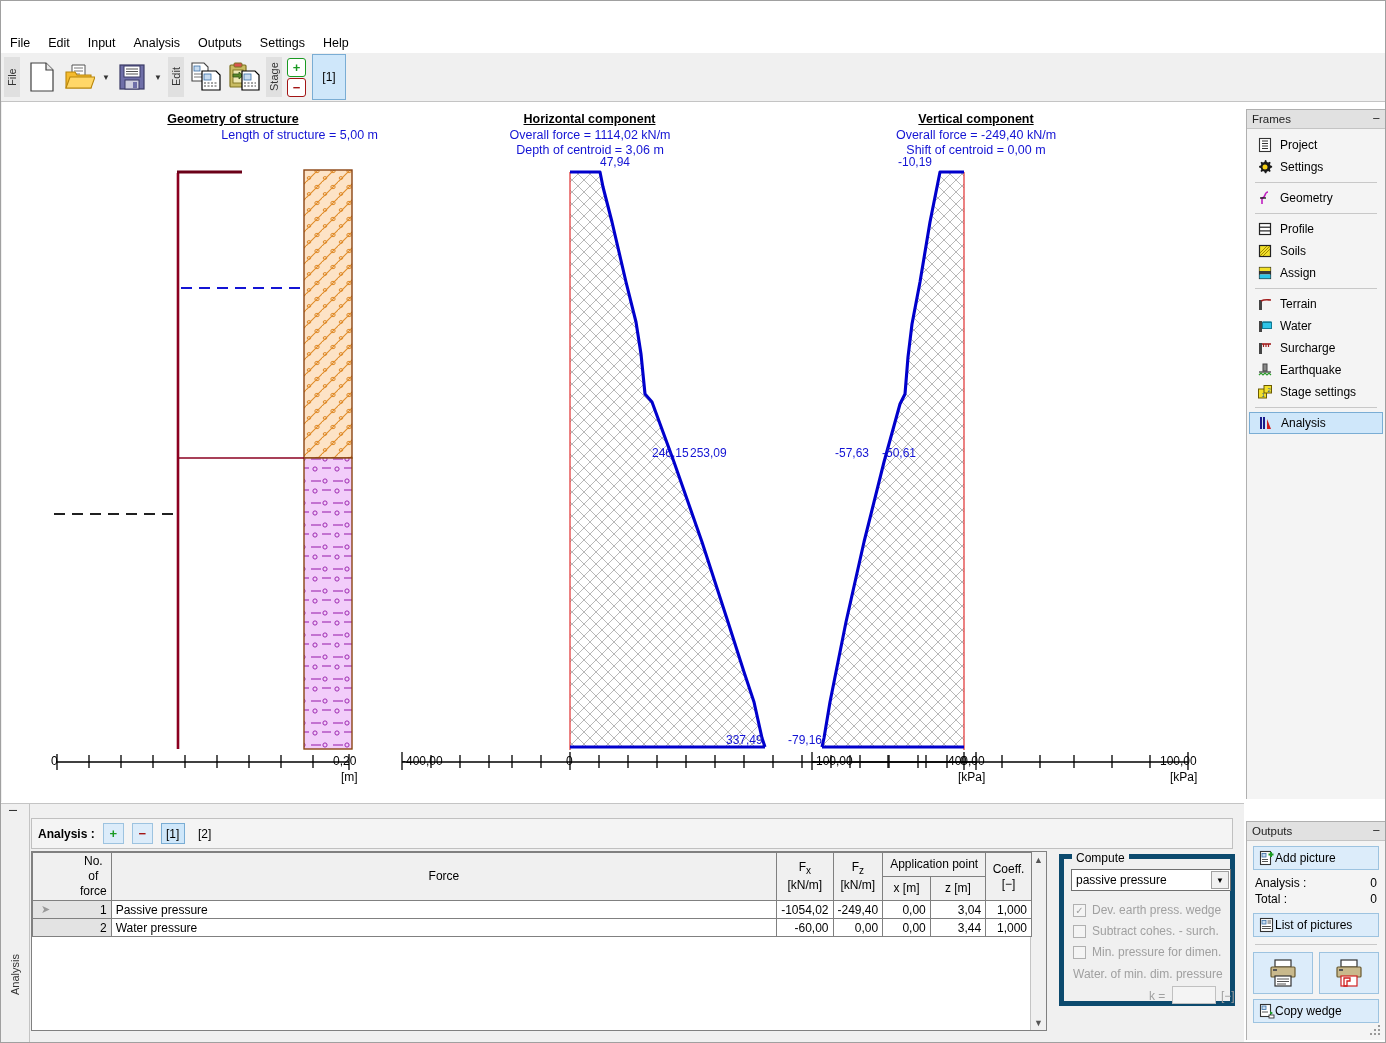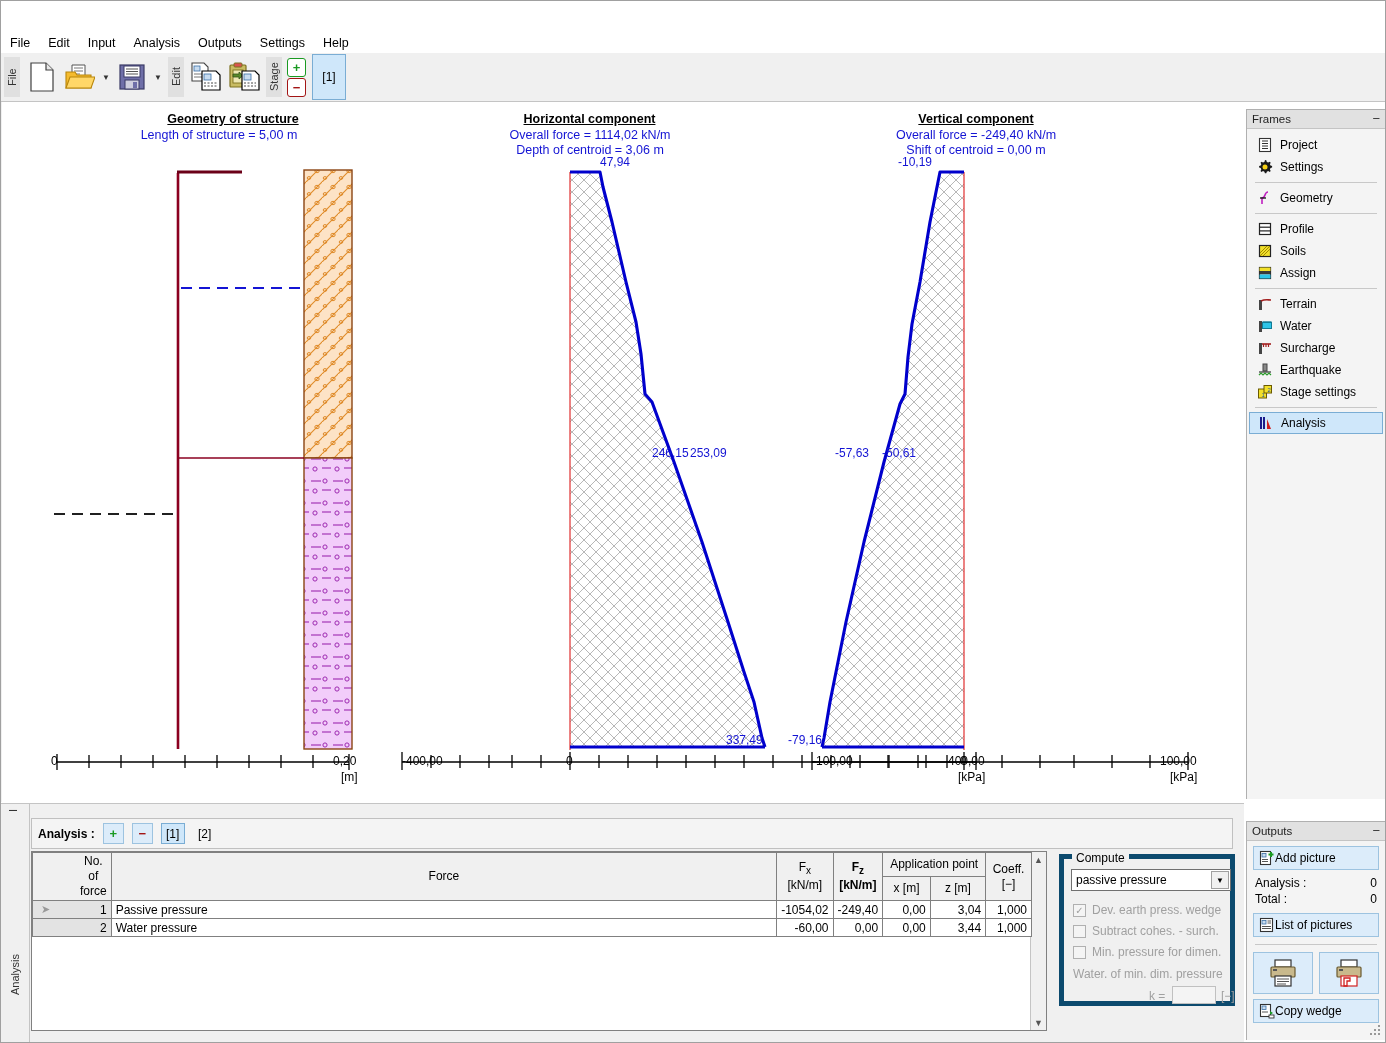--- a/index.html
+++ b/index.html
@@ -487,21 +487,21 @@
           <line x1="1038" y1="653" x2="1038" y2="666"></line>
           <line x1="1072" y1="653" x2="1072" y2="666"></line>
           <line x1="1110" y1="653" x2="1110" y2="666"></line>
           <line x1="1148" y1="653" x2="1148" y2="666"></line>
           <line x1="1186" y1="650" x2="1186" y2="668"></line>
         </g>
       </g>
     </svg>
 
     <div class="diag-title" style="left:106px; top:10px; width:250px;">Geometry of structure</div>
-    <div class="diag-sub" style="left:72px; top:26px; width:290px;">Length of structure = 5,00 m</div>
+    <div class="diag-sub" style="left:86px; top:26px; width:290px;text-align:right;">Length of structure = 5,00 m</div>
     <div class="axis-label" style="left:49px; top:652px;">0</div>
     <div class="axis-label" style="left:331px; top:652px;">0,20</div>
     <div class="axis-label" style="left:339px; top:668px;">[m]</div>
 
     <div class="diag-title" style="left:460px; top:10px; width:255px;">Horizontal component</div>
     <div class="diag-sub" style="left:442px; top:26px; width:292px;">Overall force = 1114,02 kN/m</div>
     <div class="diag-sub" style="left:442px; top:41px; width:292px;">Depth of centroid = 3,06 m</div>
     <div class="val-label" style="left:598px; top:53px;">47,94</div>
     <div class="val-label" style="left:650px; top:344px;">246,15</div>
     <div class="val-label" style="left:688px; top:344px;">253,09</div>
@@ -764,21 +764,21 @@
           <tr>
             <th rowspan="2" style="width:52px;padding-left:47px;">
               <div>No.</div>
               <div>of force</div>
             </th>
             <th rowspan="2" style="width:684px;">Force</th>
             <th rowspan="2" style="width:49px;">
               <div>F<sub>x</sub></div>
               <div>[kN/m]</div>
             </th>
-            <th rowspan="2" style="width:49px;font-weight:bold;">
+            <th rowspan="2" style="width:49px;">
               <div>F<sub>z</sub></div>
               <div>[kN/m]</div>
             </th>
             <th colspan="2" style="width:104px;">Application point</th>
             <th rowspan="2" style="width:46px;">
               <div>Coeff.</div>
               <div>[−]</div>
             </th>
           </tr>
           <tr>

